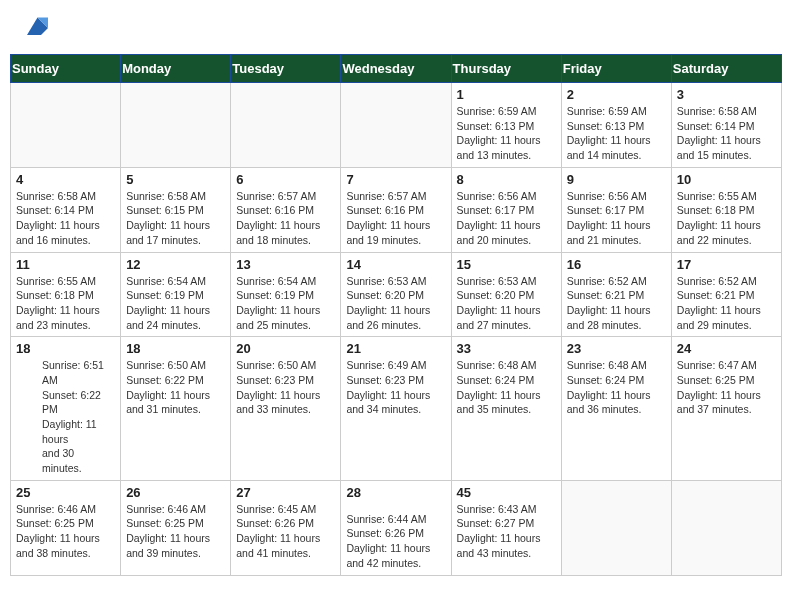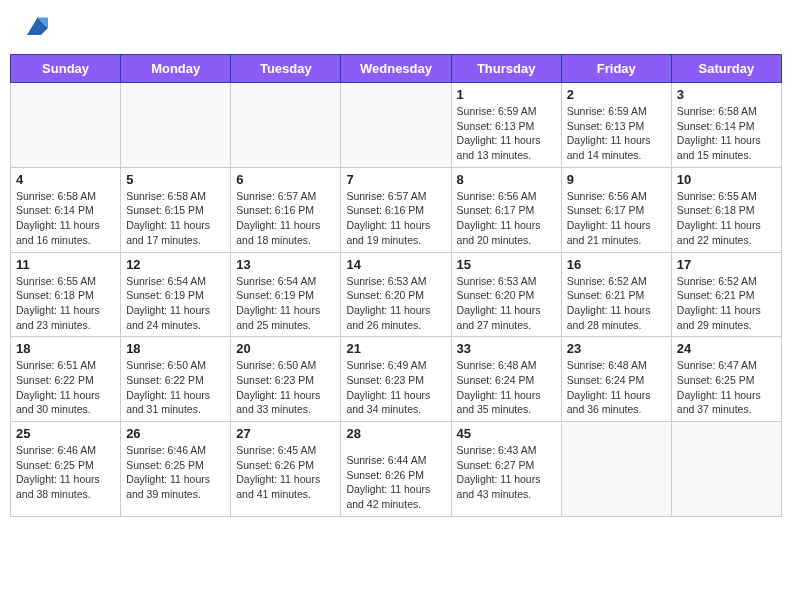--- a/index.html
+++ b/index.html
@@ -47,24 +47,24 @@
       font-size: 16px;
       color: #333;
       margin-top: 2px;
     }
     .calendar {
       width: 100%;
       border-collapse: collapse;
       font-size: 11px;
     }
     .calendar th {
-      background: #8b5cf6;
+      background: #14532d;
       color: #fff;
-      text-align: center;
-      padding: 6px 18px;
+      text-align: left;
+      padding: 6px 1px;
       font-size: 13px;
       font-weight: bold;
       border: 1px solid #1a4a9a;
     }
     .calendar td {
       border: 1px solid #ccc;
       vertical-align: top;
       width: calc(100% / 7);
       min-height: 80px;
       padding: 4px 5px;
@@ -248,21 +248,21 @@
           <span class="day-num">17</span>
           <div class="day-info" style="white-space: pre-line;">Sunrise: 6:52 AM
 Sunset: 6:21 PM
 Daylight: 11 hours
 and 29 minutes.</div>
         </td>
       </tr>
       <tr>
         <td>
           <span class="day-num">18</span>
-          <div class="day-info" style="white-space: pre-line;">Sunrise: 6:51 AM
+          <div class="day-info" style="white-space: pre-line; margin-left: 26px;">Sunrise: 6:51 AM
 Sunset: 6:22 PM
 Daylight: 11 hours
 and 30 minutes.</div>
         </td>
         <td>
           <span class="day-num">18</span>
           <div class="day-info" style="white-space: pre-line;">Sunrise: 6:50 AM
 Sunset: 6:22 PM
 Daylight: 11 hours
 and 31 minutes.</div>

